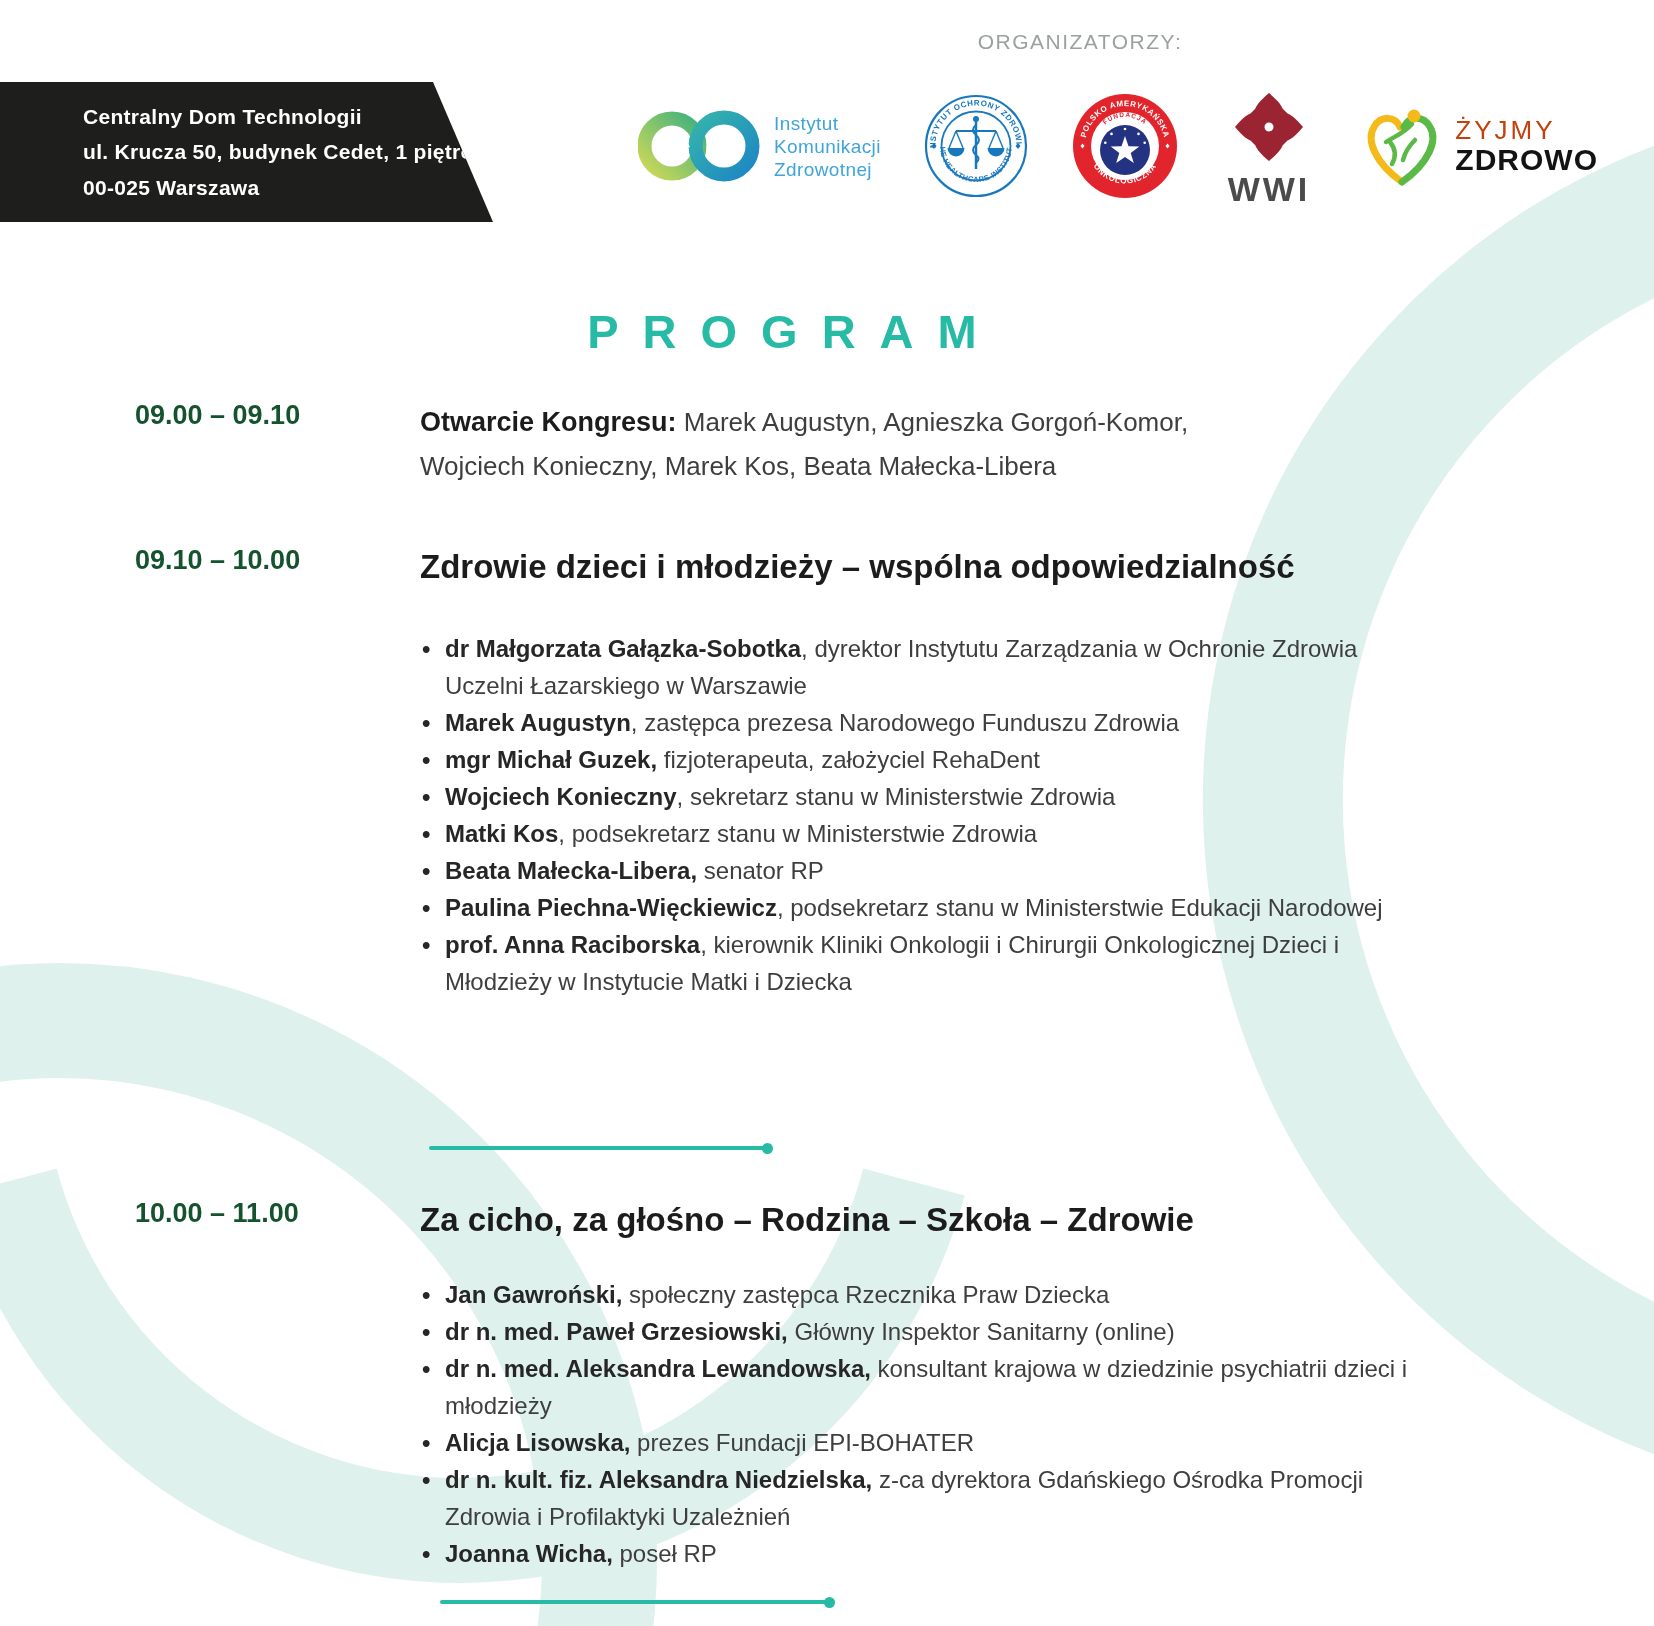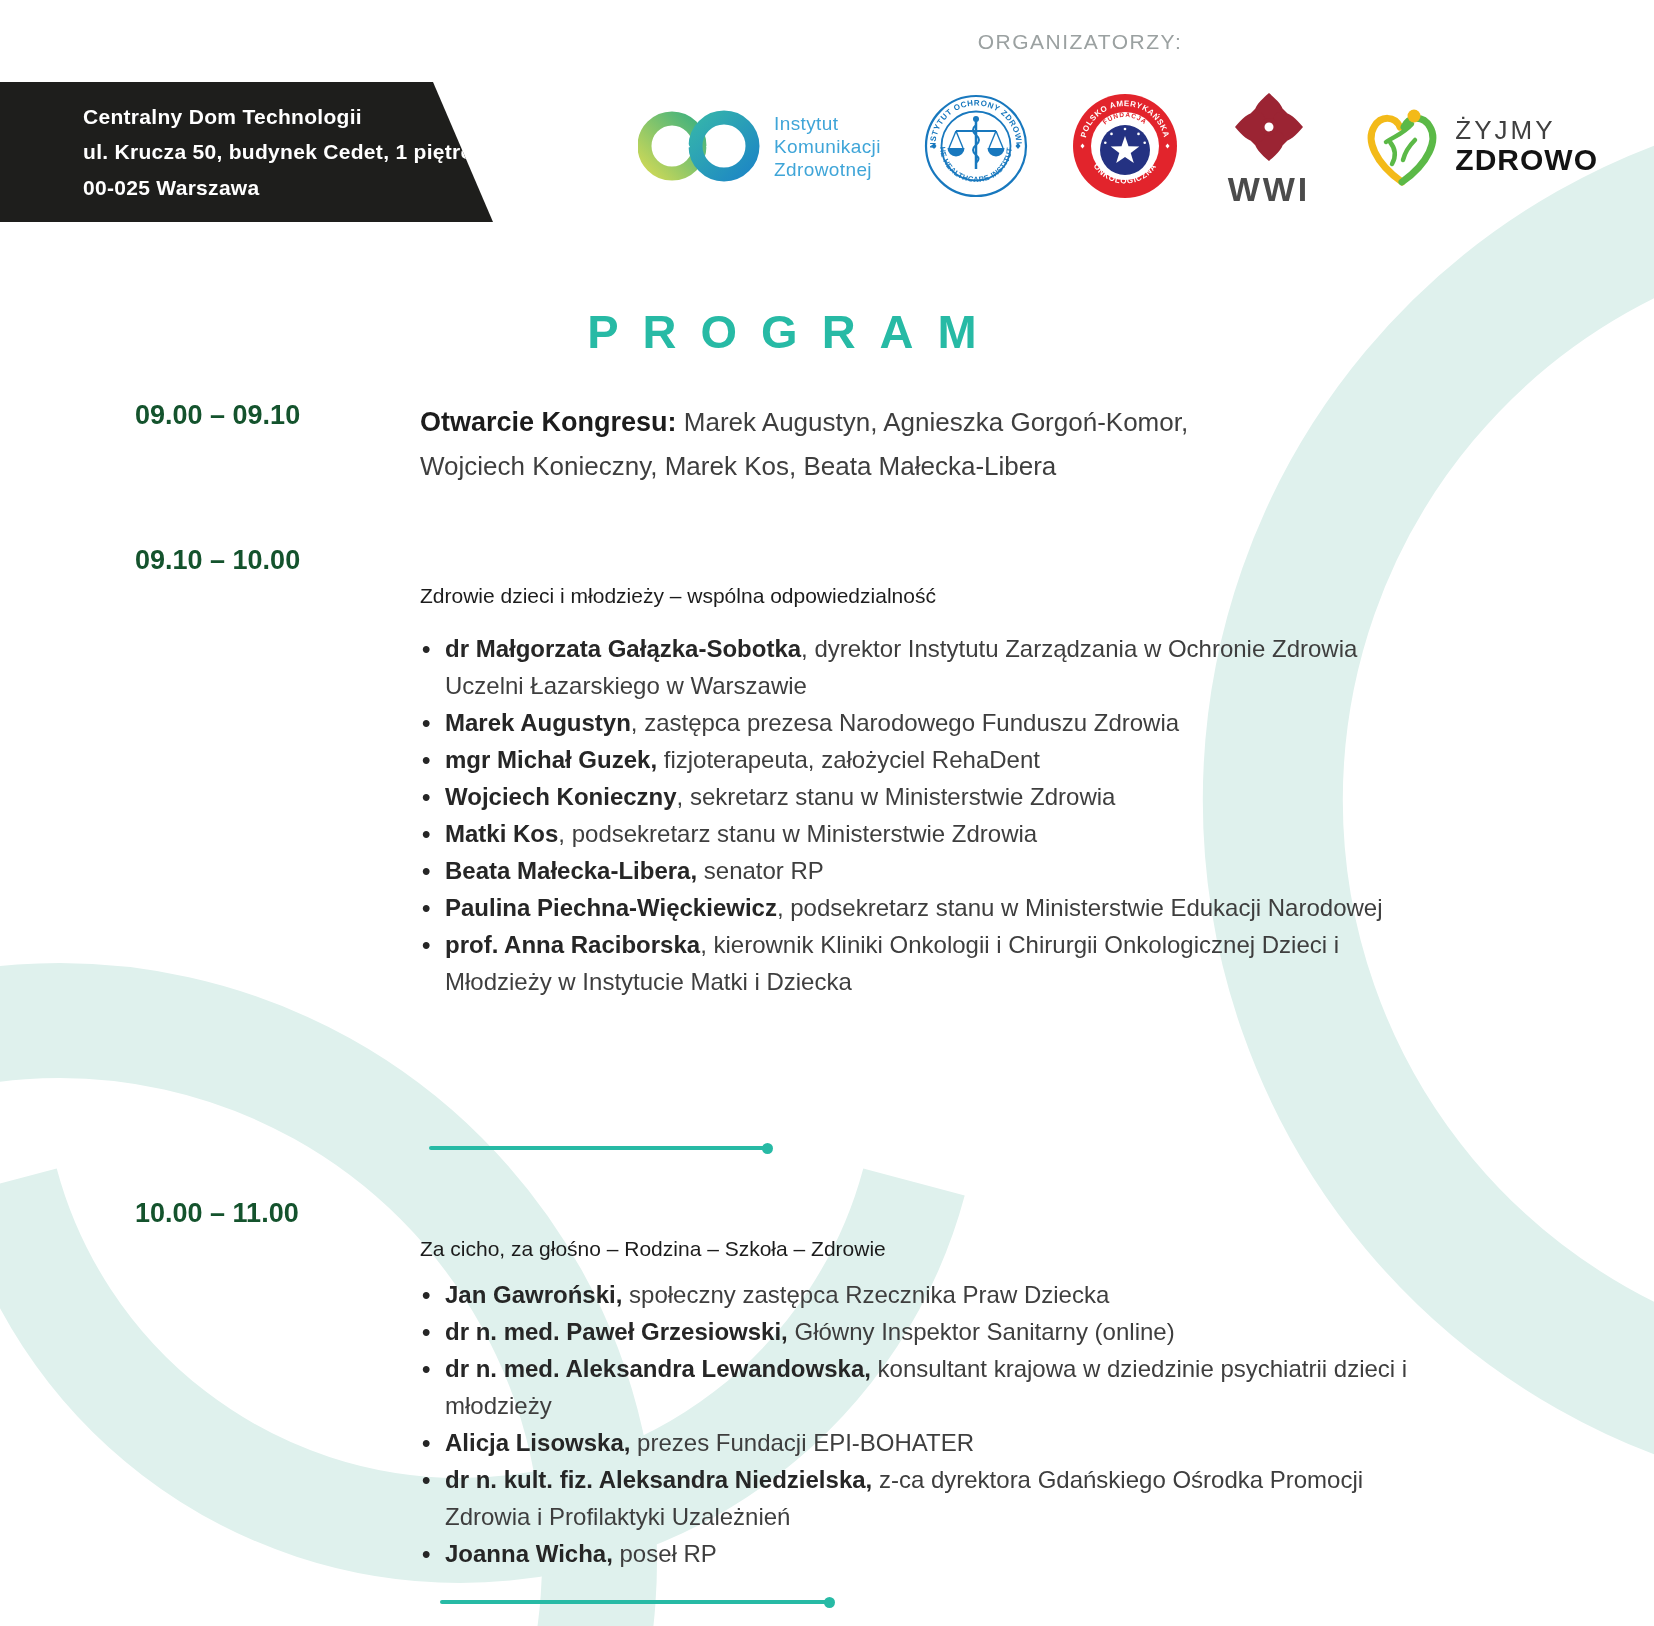--- a/index.html
+++ b/index.html
@@ -34,33 +34,33 @@
     position:absolute;top:30px;left:900px;width:360px;text-align:center;
     color:#9BA1A1;font-size:21px;letter-spacing:1.5px;z-index:2;
   }
   .logos{
     position:absolute;top:86px;left:638px;width:960px;height:120px;
     display:flex;align-items:center;justify-content:space-between;z-index:2;
   }
   .logo{display:flex;align-items:center;}
   .ikz-text{margin-left:12px;color:#3FA5D8;font-size:19px;line-height:23px;letter-spacing:.4px;}
   .zz-text{margin-left:10px;}
-  .zz-line1{font-size:26px;letter-spacing:3px;color:#404040;line-height:28px;}
+  .zz-line1{font-size:26px;letter-spacing:3px;color:#c2410c;line-height:28px;}
   .zz-line2{font-size:30px;font-weight:800;letter-spacing:1px;color:#131313;line-height:32px;}
 
   
   .program-title{
     position:absolute;top:304px;left:0;right:90px;text-align:center;
     color:#27BAA5;font-size:47px;font-weight:bold;letter-spacing:24px;text-indent:24px;
     z-index:1;
   }
   .sessions{position:absolute;top:0;left:135px;right:60px;z-index:1;}
   .session-row{position:absolute;left:0;display:grid;grid-template-columns:285px 1fr;}
   .time{color:#14532d;font-size:27px;font-weight:bold;white-space:nowrap;}
-  .s-title{color:#1C1C1C;font-size:21px;font-weight:normal;line-height:44px;margin-top:29px;}
+  .s-title{color:#1C1C1C;font-size:33px;font-weight:bold;line-height:44px;}
   .s1-line{font-size:26px;line-height:44px;color:#3E3E3E;}
   .s1-line .lead{font-size:27px;font-weight:bold;color:#1C1C1C;}
 
   .speakers{
     position:absolute;margin:0;padding:0;list-style:none;left:287px;width:990px;
   }
   .speakers li{
     position:relative;padding-left:23px;font-size:24px;line-height:37px;color:#3E3E3E;
   }
   .speakers li::before{

